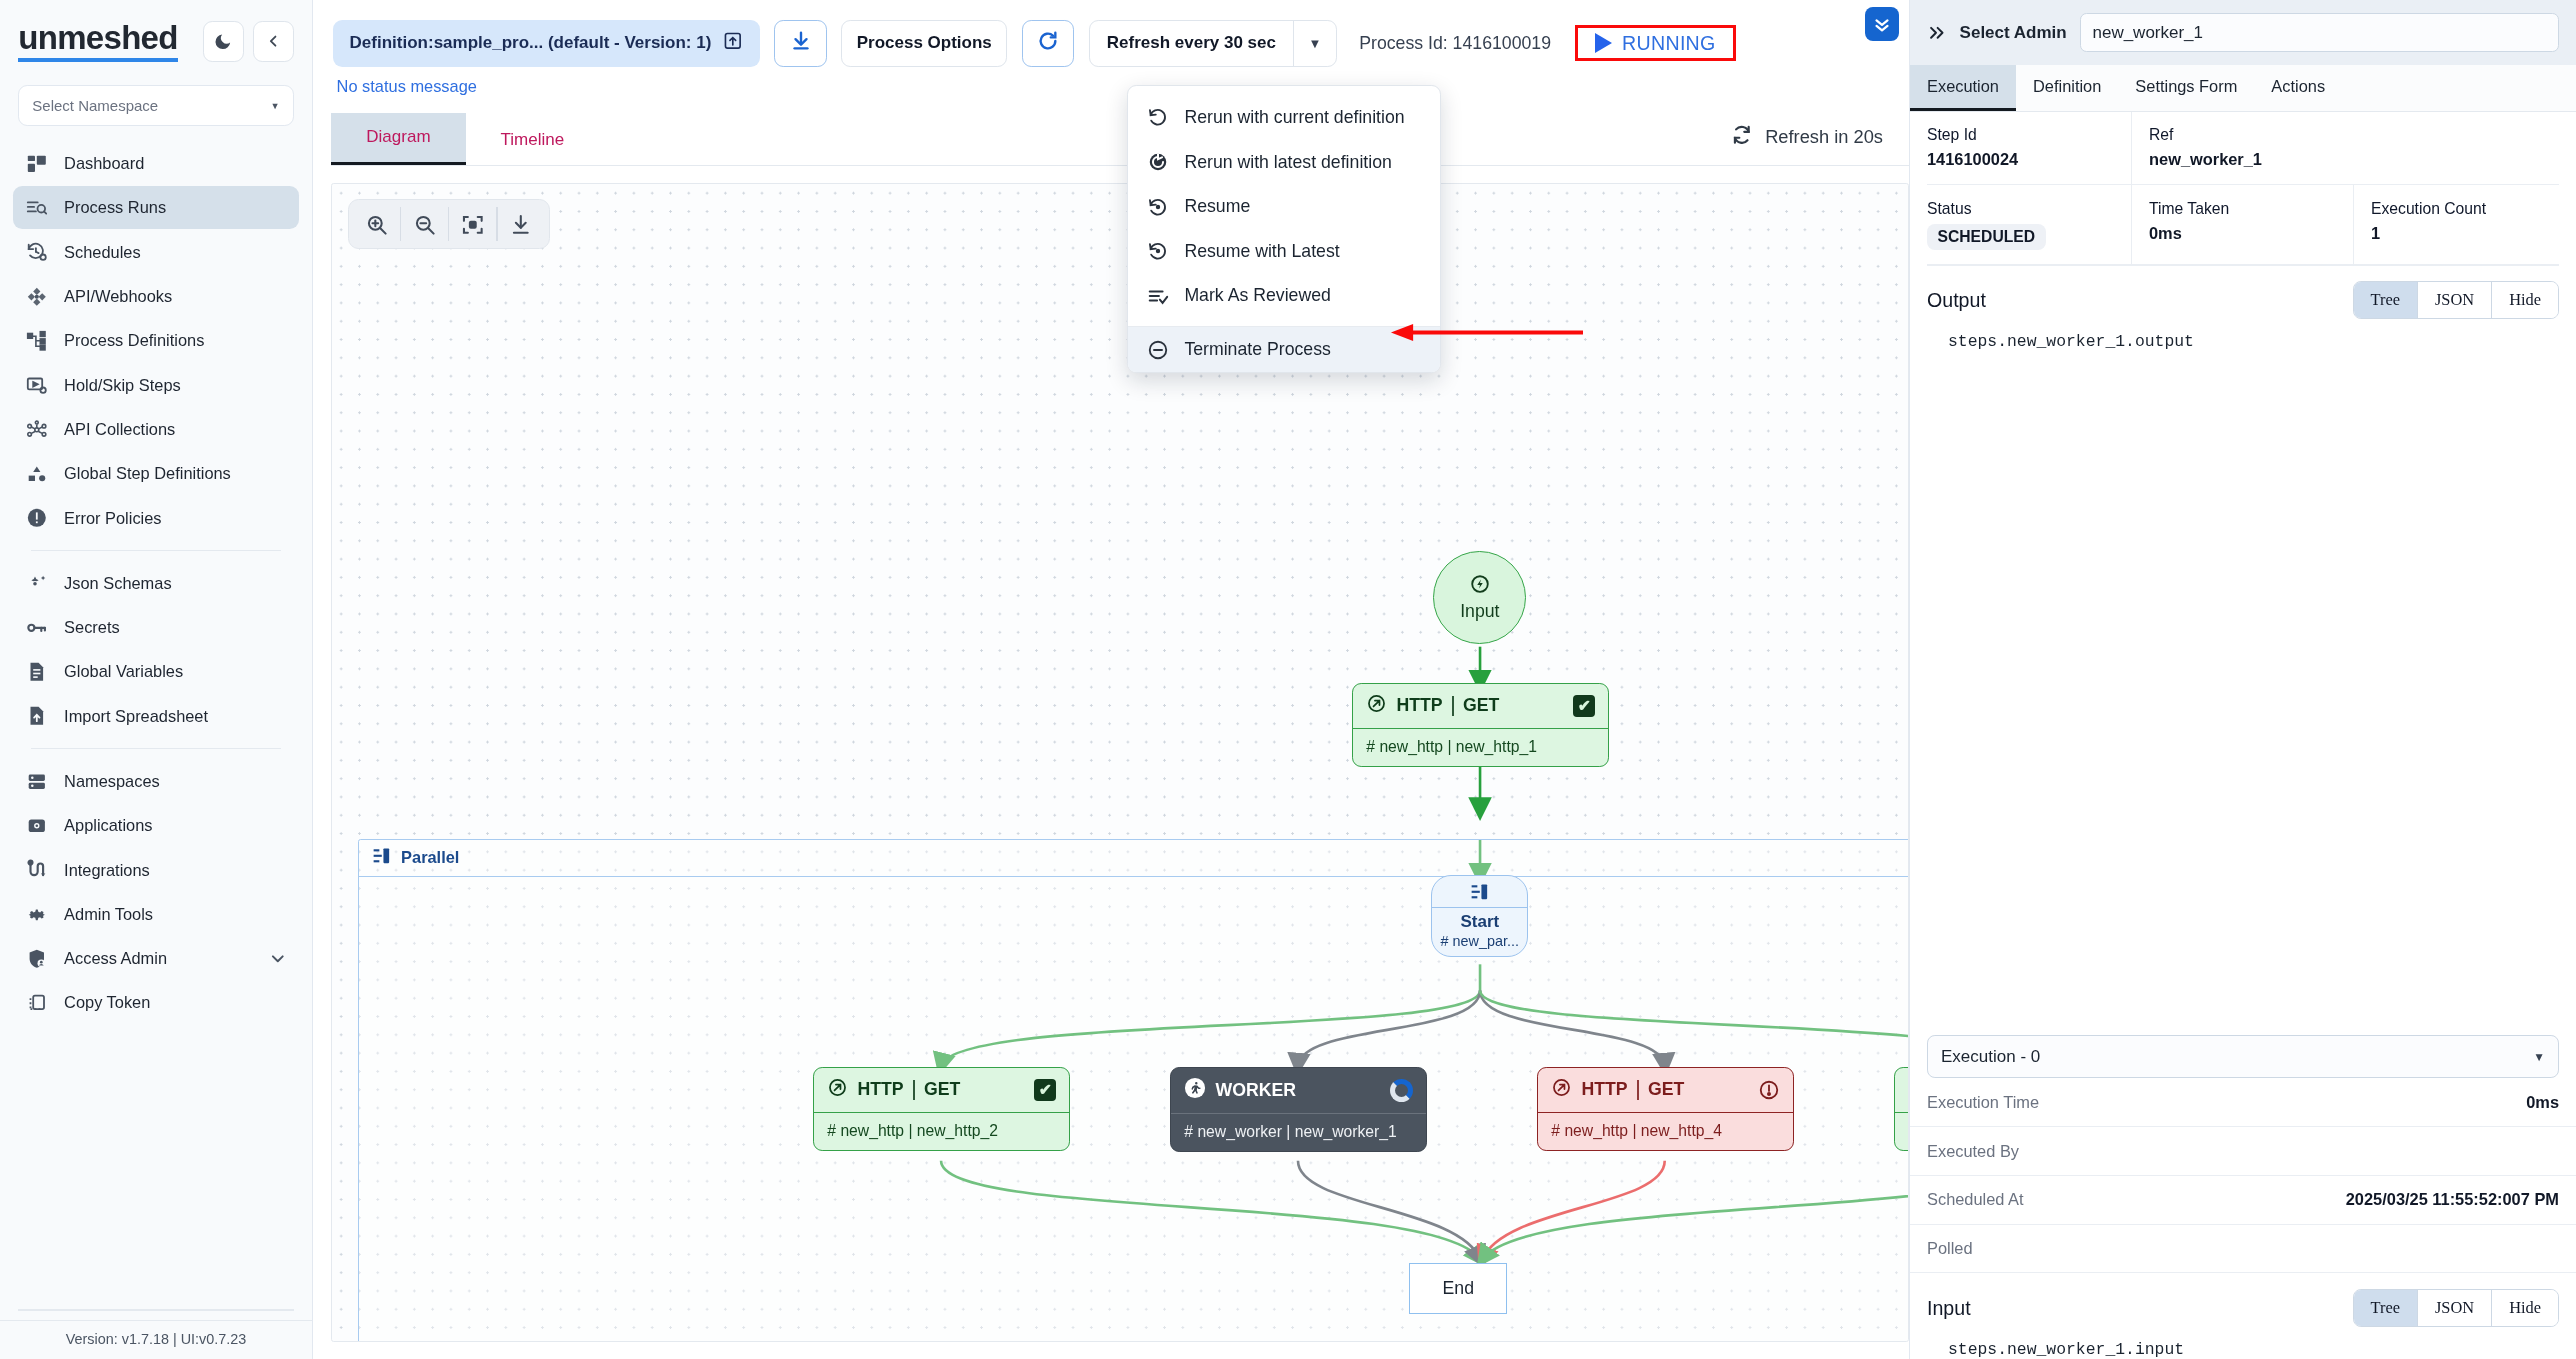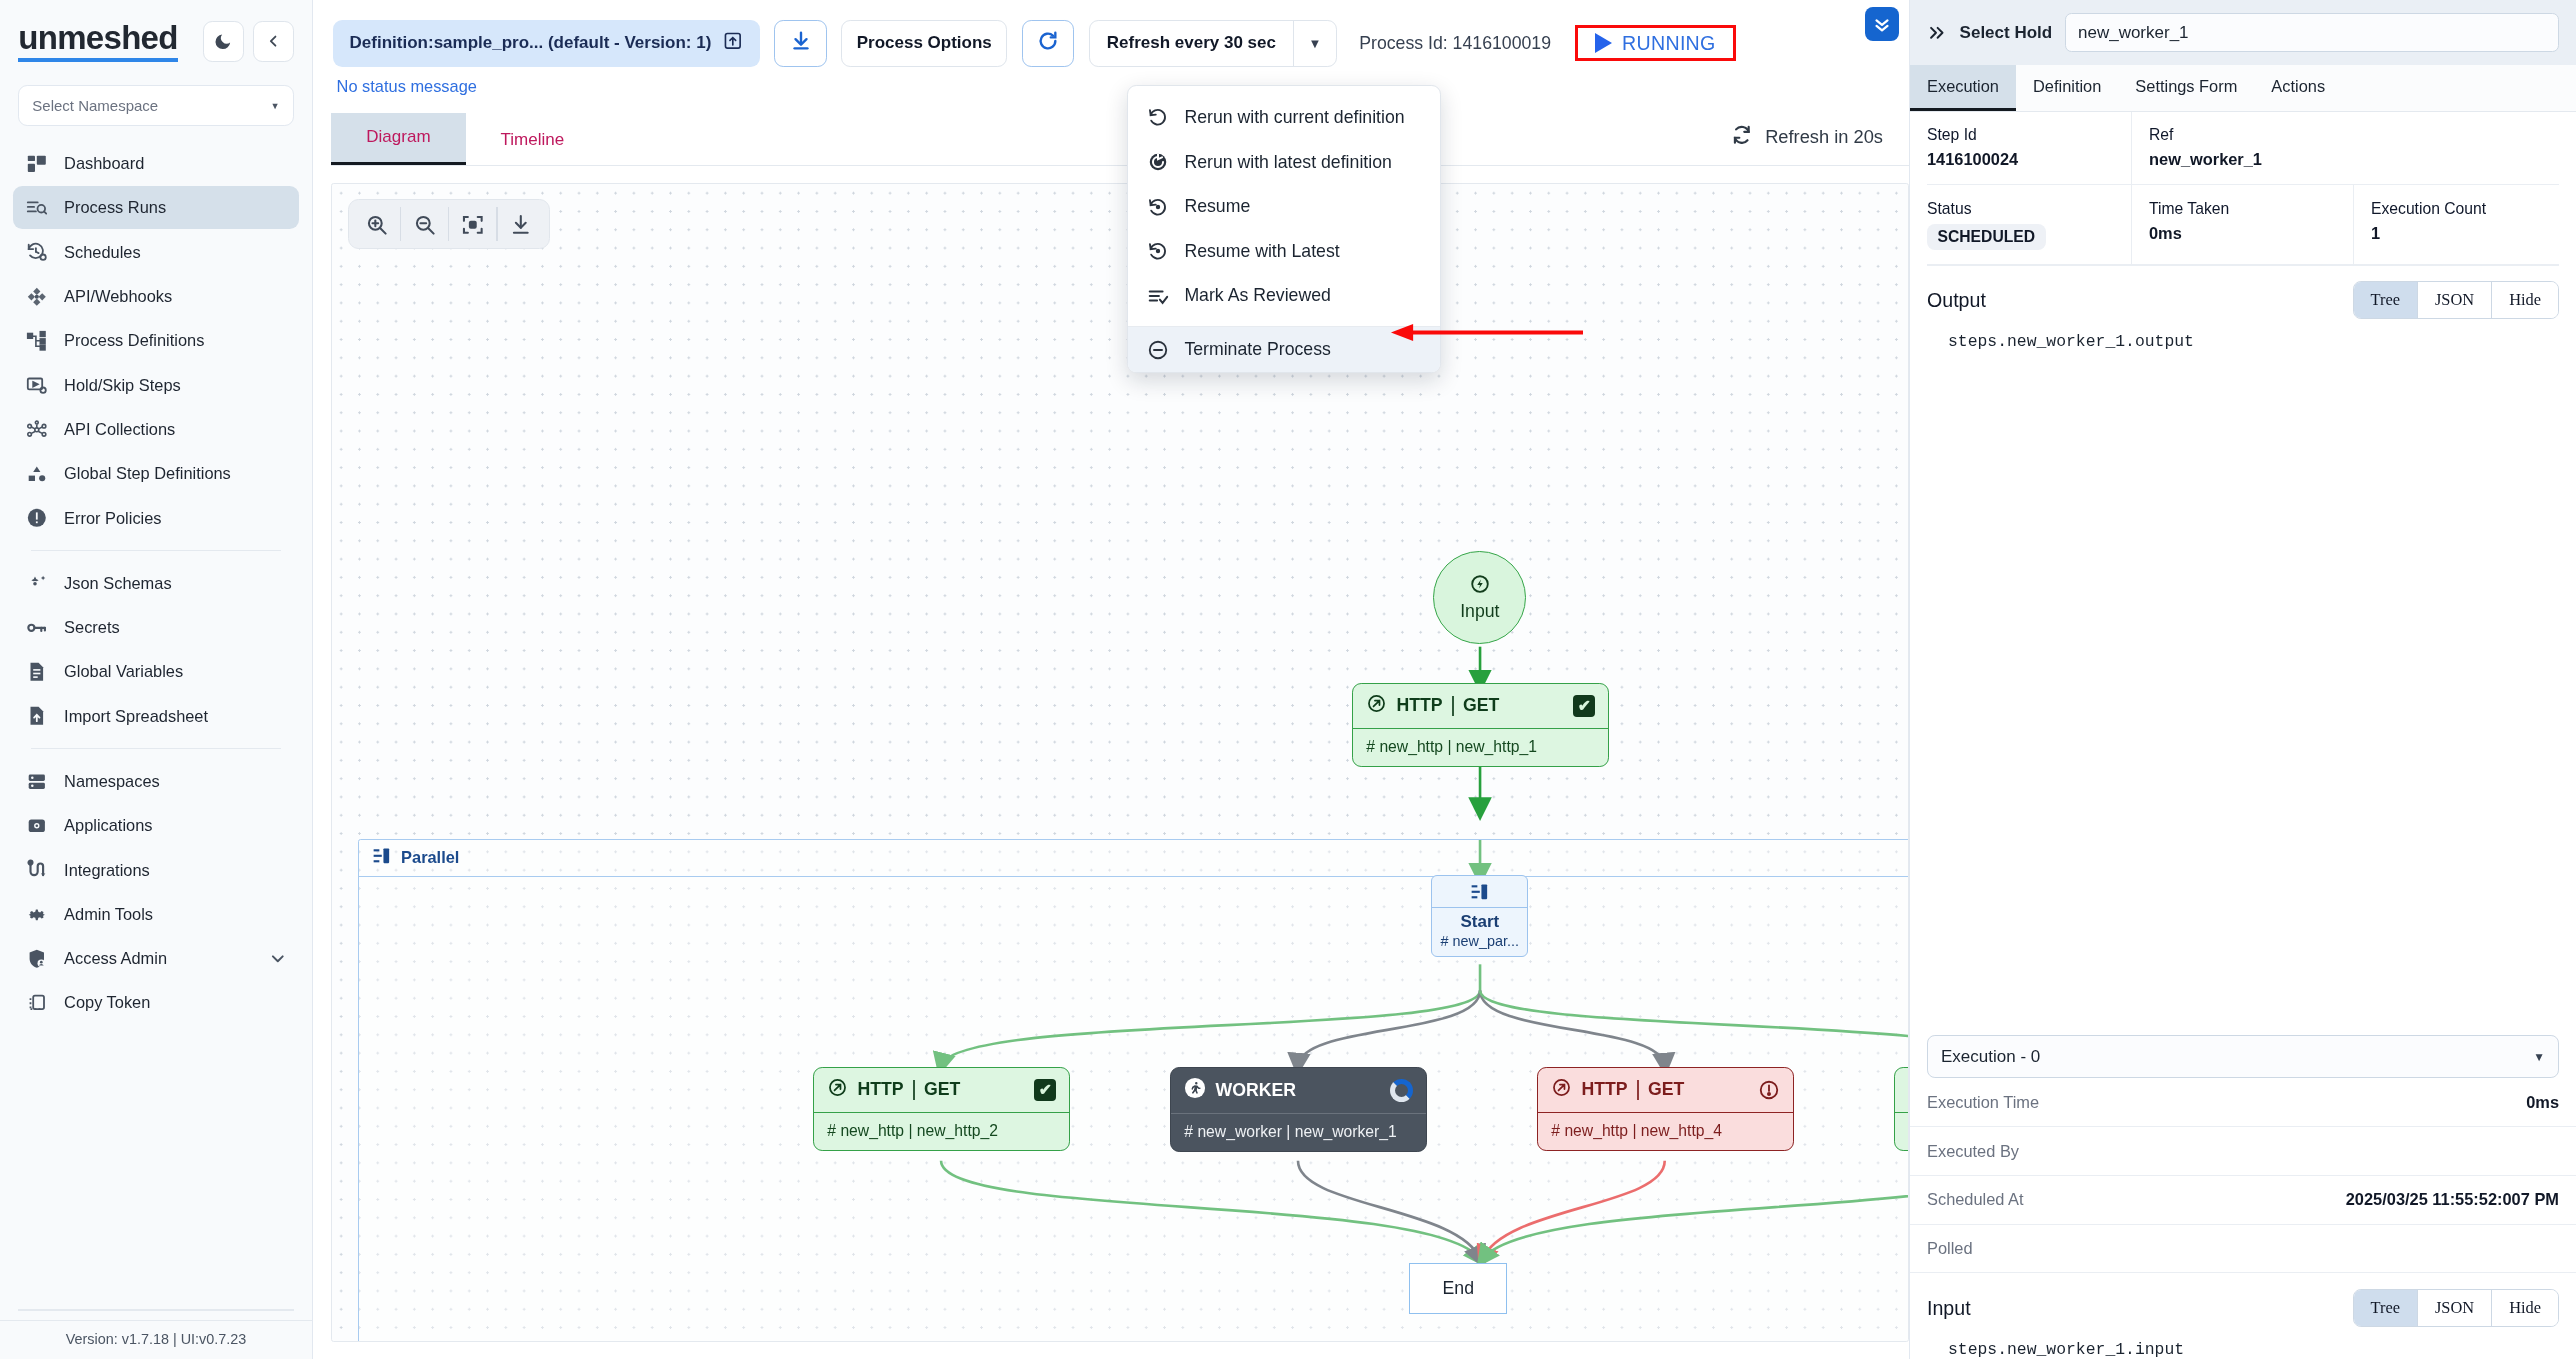--- a/index.html
+++ b/index.html
@@ -148,21 +148,21 @@
   .box-node.dark .hdr { color: #ffffff; }
   .box-node.dark .sub { color: #eef1f4; border-top-color: #6a727c; }
   .chk { width: 22px; height: 22px; border-radius: 3.9px; background: #11391c; display: flex; align-items: center; justify-content: center; color: #d9f5dd; font-size: 15.7px; margin-left: auto; }
   .warn { margin-left: auto; color: #7c1d1d; display: flex; }
   .spinner { margin-left: auto; width: 23.6px; height: 23.6px; border-radius: 50%; border: 5.2px solid #dfe6ee; border-top-color: #1565cf; border-right-color:#1565cf; }
   .vbar { width: 2px; height: 19.6px; background: currentColor; opacity: .85; display: inline-block; }
 
   .group-box { position: absolute; border: 1.3px solid #a8cbf0; border-radius: 2.6px; background: rgba(255,255,255,0.35); }
   .group-hdr { height: 37px; border-bottom: 1.3px solid #a8cbf0; display: flex; align-items: center; gap: 9.2px; padding: 0 13px; font-size: 16.4px; font-weight: 700; color: #1b4a8c; }
 
-  .start-node { width: 97px; border: 1.3px solid #9cc3ee; border-radius: 6px; background: #edf5fd; overflow: hidden; text-align: center; }
+  .start-node { width: 97px; border: 1.3px solid #9cc3ee; border-radius: 20px; background: #edf5fd; overflow: hidden; text-align: center; }
   .start-node .top { padding: 6.5px 0 5.2px 0; display: flex; justify-content: center; color: #1b4a8c; border-bottom: 1.3px solid #9cc3ee; }
   .start-node .mid { font-size: 17px; font-weight: 700; color: #1b3f73; padding: 3.9px 0 1.3px 0; }
   .start-node .bot { font-size: 14.4px; color: #1b3f73; padding: 0 0 6.5px 0; }
   .end-node { width: 98px; height: 51px; border: 1.3px solid #8fc0ef; background: #ffffff; display: flex; align-items: center; justify-content: center; font-size: 17.7px; color: #1b2430; }
 
   
   .rightpanel { width: 667px; flex: 0 0 667px; border-left: 1.3px solid #e2e8f0; background: #ffffff; display: flex; flex-direction: column; height: 1359px; }
   .rp-top { background: #eaeff5; padding: 13px 17px; display: flex; align-items: center; gap: 13px; }
   .rp-chev { color: #1b2430; font-size: 17px; font-weight: 700; display: flex; }
   .rp-label { font-size: 17px; font-weight: 700; color: #1b2430; white-space: nowrap; }
@@ -786,21 +786,21 @@
   </section>
 
   <aside class="rightpanel">
     <div class="rp-top">
       <span class="rp-chev">
         <svg viewBox="0 0 24 24" width="19.6" height="19.6" fill="none" stroke="#1b2430" stroke-width="2.4" stroke-linecap="round" stroke-linejoin="round">
             <polyline points="5 6 11 12 5 18"></polyline>
             <polyline points="13 6 19 12 13 18"></polyline>
           </svg>
       </span>
-      <span class="rp-label">Select Hold</span>
+      <span class="rp-label">Select Admin</span>
       <div class="rp-input">new_worker_1</div>
     </div>
 
     <div class="rp-tabs">
       <div class="rp-tab active">Execution</div>
       <div class="rp-tab">Definition</div>
       <div class="rp-tab">Settings Form</div>
       <div class="rp-tab">Actions</div>
     </div>
 

